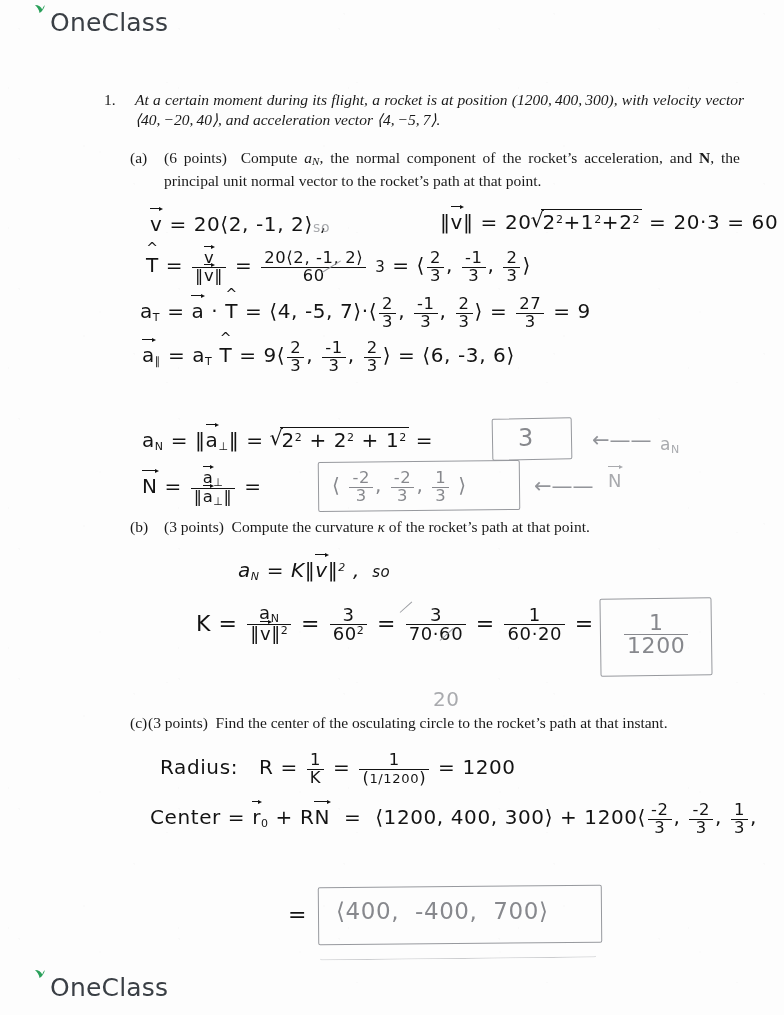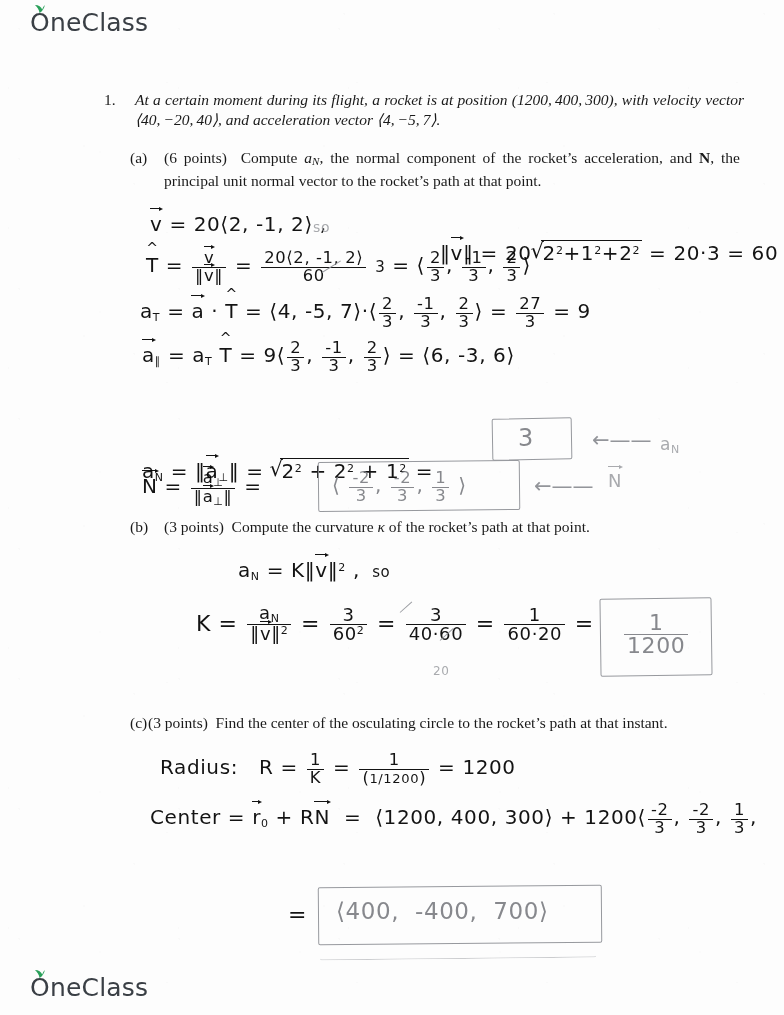--- a/index.html
+++ b/index.html
@@ -43,21 +43,21 @@
     position:relative;
     width:0;height:0;
   }
   .logo .leaf{
     position:absolute;
     left:4px;top:-19px;
     width:11px;height:10px;
   }
   #logo-top{left:30px;top:8px;}
   #logo-bottom{left:30px;top:973px;}
-  .logo-text{ display:inline-block; }
+  .logo-text{ display:inline-block;margin-left:20px; }
 
   
   .typeset{
     position:absolute;
     font-family:"Liberation Serif", serif;
     color:#1a1a1a;
     font-size:15.5px;
     line-height:20px;
   }
   .q-num{
@@ -119,21 +119,21 @@
     border-left:4px solid currentColor;
     border-top:2px solid transparent;
     border-bottom:2px solid transparent;
   }
   .hat{position:relative;display:inline-block;}
   .hat::after{
     content:"^";
     position:absolute;left:50%;transform:translateX(-50%);
     top:-13px;font-size:14px;
   }
-  .sq{position:relative;display:inline-block;padding-left:9px;margin-top:31px;}
+  .sq{position:relative;display:inline-block;padding-left:9px;}
   .sq::before{
     content:"√";
     position:absolute;left:-1px;top:-2px;font-size:21px;
   }
   .sqbar{border-top:1px solid currentColor;padding:0 2px;}
   .sup{font-size:11px;vertical-align:6px;}
   .subsc{font-size:11px;vertical-align:-3px;}
 
   
   .boxed{
@@ -247,39 +247,39 @@
   </div>
   <div class="boxed" style="left:318px;top:461px;width:200px;height:48px;transform:rotate(-0.6deg);"></div>
   <div class="hw dark" style="left:332px;top:470px;">
     ⟨ <span class="frac"><span class="num">-2</span><span class="den">3</span></span>,
     <span class="frac"><span class="num">-2</span><span class="den">3</span></span>,
     <span class="frac"><span class="num">1</span><span class="den">3</span></span> ⟩
   </div>
   <div class="arrow" style="left:534px;top:474px;">←——</div>
   <div class="hw light" style="left:608px;top:470px;font-size:18px;"><span class="vec">N</span></div>
 
-  <div class="hw" style="left:238px;top:558px;">
+  <div class="hw" style="left:238px;top:558px;font-style:italic;">
     a<span class="subsc">N</span> = K‖<span class="vec">v</span>‖<span class="sup">2</span> ,
     <span style="font-size:15px;">&nbsp;so</span>
   </div>
 
   <div class="hw" style="left:196px;top:604px;font-size:22px;">
     K =
     <span class="frac"><span class="num">a<span class="subsc">N</span></span><span class="den">‖<span class="vec">v</span>‖<span class="sup">2</span></span></span>
     =
     <span class="frac"><span class="num">3</span><span class="den">60<span class="sup">2</span></span></span>
     =
-    <span class="frac"><span class="num">3</span><span class="den">40·60</span></span>
+    <span class="frac"><span class="num">3</span><span class="den">70·60</span></span>
     =
     <span class="frac"><span class="num">1</span><span class="den">60·20</span></span>
     =
   </div>
   <div class="strike" style="left:400px;top:612px;width:16px;transform:rotate(-42deg);"></div>
   <div class="strike" style="left:440px;top:640px;width:18px;transform:rotate(-42deg);"></div>
-  <div class="hw light" style="left:433px;top:664px;font-size:12px;">20</div>
+  <div class="hw light" style="left:433px;top:687px;font-size:20px;">20</div>
 
   <div class="boxed" style="left:600px;top:598px;width:110px;height:76px;transform:rotate(-0.8deg);"></div>
   <div class="hw dark" style="left:622px;top:612px;font-size:22px;">
     <span class="frac" style="font-size:1em;"><span class="num">1</span><span class="den">1200</span></span>
   </div>
 
   <div class="hw" style="left:160px;top:752px;">
     Radius:
     <span style="margin-left:14px;">R =</span>
     <span class="frac"><span class="num">1</span><span class="den">K</span></span>

